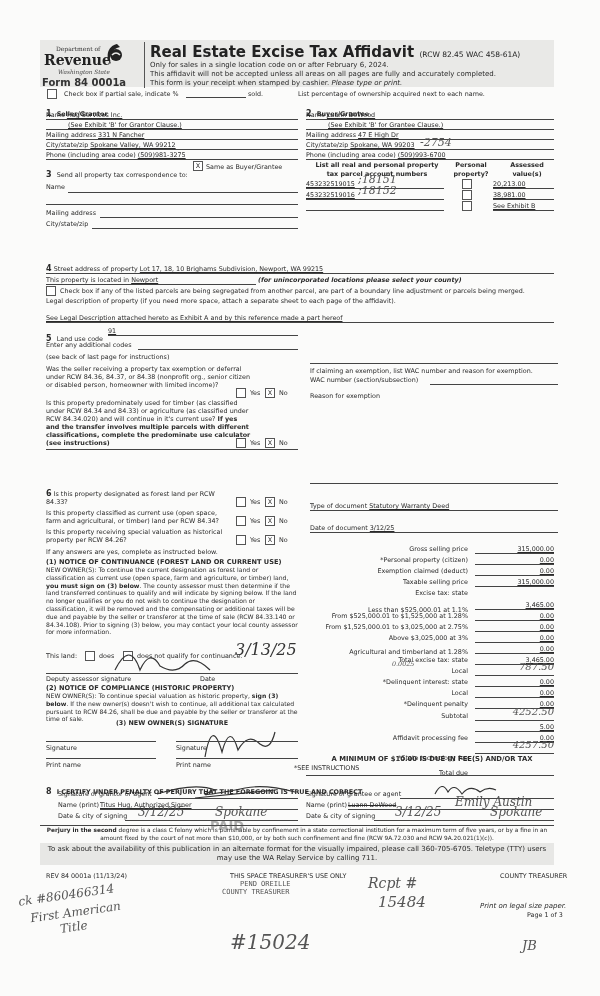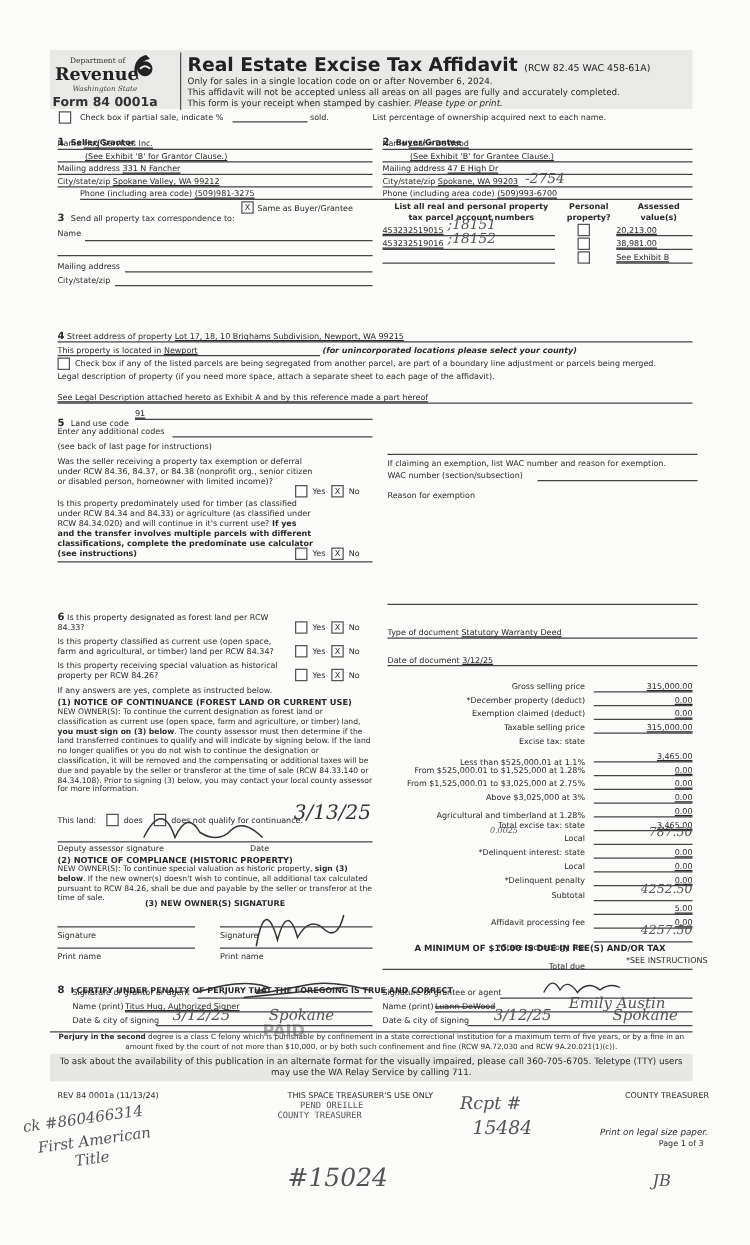--- a/index.html
+++ b/index.html
@@ -30,36 +30,36 @@
   <div class="abs" style="left:44px;top:52px;font-family:'DejaVu Serif',serif;font-size:14px;font-weight:bold;color:#222">Revenue</div>
   <svg class="abs" style="left:103px;top:42px" width="20" height="24">
     <path d="M14 2 C4 4 2 16 8 22 C5 14 8 7 17 5 Z" fill="#222"></path>
     <circle cx="13" cy="13" r="6" fill="#222"></circle>
       <path d="M9 13 Q13 9 17 13" stroke="#e9e9e7" stroke-width="1.6" fill="none"></path>
   </svg>
   <div class="abs" style="left:58px;top:69px;font-family:'DejaVu Serif',serif;font-style:italic;font-size:5.8px;color:#444">Washington State</div>
   <div class="abs" style="left:42px;top:77px;font-size:10px;font-weight:bold;color:#333">Form 84 0001a</div>
   <div style="position:absolute;left:144px;top:42px;width:0;height:46px;border-left:0.8px solid #555"></div>
   <div class="abs" style="left:150px;top:43px;font-size:15px;font-weight:bold;color:#222"><span>Real Estate Excise Tax Affidavit</span> <span style="font-size:7.5px;font-weight:normal">(RCW 82.45 WAC 458-61A)</span></div>
-  <div class="abs t" style="left:150px;top:61px;font-size:7px">Only for sales in a single location code on or after November 6, 2024.</div>
+  <div class="abs t" style="left:150px;top:61px;font-size:7px">Only for sales in a single location code on or after February 6, 2024.</div>
   <div class="abs t" style="left:150px;top:70px;font-size:7px">This affidavit will not be accepted unless all areas on all pages are fully and accurately completed.</div>
   <div class="abs t" style="left:150px;top:79px;font-size:7px"><span>This form is your receipt when stamped by cashier.</span> <i>Please type or print.</i></div>
 
   <div class="cb" style="left:47px;top:89px"></div>
   <div class="abs t" style="left:64px;top:90px">Check box if partial sale, indicate %</div>
   <div class="ul" style="left:186px;top:89px;width:60px"></div>
   <div class="abs t" style="left:248px;top:90px">sold.</div>
   <div class="abs t" style="left:298px;top:90px">List percentage of ownership acquired next to each name.</div>
 
   <div class="abs" style="left:46px;top:101px"><span class="sec">1</span> <span class="tb">Seller/Grantor</span></div>
   <div class="ul" style="left:46px;top:111px;width:252px"><span style="text-decoration:none">Name</span> <span>Hug Services Inc.</span></div>
   <div class="ul" style="left:46px;top:121px;width:252px"><span style="margin-left:22px">(See Exhibit 'B' for Grantor Clause.)</span></div>
   <div class="ul" style="left:46px;top:131px;width:252px"><span style="text-decoration:none">Mailing address</span> <span>331 N Fancher</span></div>
   <div class="ul" style="left:46px;top:141px;width:252px"><span style="text-decoration:none">City/state/zip</span> <span>Spokane Valley, WA 99212</span></div>
-  <div class="ul" style="left:64px;top:151px;width:252px"><span style="text-decoration:none">Phone (including area code)</span> <span>(509)981-3275</span></div>
+  <div class="ul" style="left:46px;top:151px;width:252px"><span style="text-decoration:none">Phone (including area code)</span> <span>(509)981-3275</span></div>
 
   <div class="abs" style="left:46px;top:162px"><span class="sec">3</span> <span class="t">Send all property tax correspondence to:</span></div>
   <div class="cb" style="left:193px;top:161px">X</div>
   <div class="abs t" style="left:206px;top:163px">Same as Buyer/Grantee</div>
   <div class="abs t" style="left:46px;top:183px">Name</div>
   <div class="ul" style="left:68px;top:184px;width:230px"></div>
   <div class="ul" style="left:46px;top:196px;width:252px"></div>
   <div class="abs t" style="left:46px;top:209px">Mailing address</div>
   <div class="ul" style="left:100px;top:209px;width:198px"></div>
   <div class="abs t" style="left:46px;top:220px">City/state/zip</div>
@@ -175,21 +175,21 @@
   <div class="abs t" style="left:46px;top:761px">Print name</div>
   <div class="abs t" style="left:176px;top:761px">Print name</div>
 
   <div class="ul" style="left:310px;top:502px;width:248px"><span style="text-decoration:none">Type of document</span> <span>Statutory Warranty Deed</span></div>
   <div class="ul" style="left:310px;top:524px;width:248px"><span style="text-decoration:none">Date of document</span> <span>3/12/25</span></div>
 
   <div id="tax-table">
       <div class="lbl-r" style="top: 545px;">Gross selling price</div>
       <div class="amt-line" style="top: 545px;"></div>
       <div class="abs" style="top: 545px; left: 475px; width: 79px; text-align: right; font-size: 6.4px; line-height: 8px; text-decoration: underline;">315,000.00</div>
-      <div class="lbl-r" style="top: 556.1px;">*December property (deduct)</div>
+      <div class="lbl-r" style="top: 556.1px;">*Personal property (citizen)</div>
       <div class="amt-line" style="top: 556.1px;"></div>
       <div class="abs" style="top: 556.1px; left: 475px; width: 79px; text-align: right; font-size: 6.4px; line-height: 8px; text-decoration: underline;">0.00</div>
       <div class="lbl-r" style="top: 567.2px;">Exemption claimed (deduct)</div>
       <div class="amt-line" style="top: 567.2px;"></div>
       <div class="abs" style="top: 567.2px; left: 475px; width: 79px; text-align: right; font-size: 6.4px; line-height: 8px; text-decoration: underline;">0.00</div>
       <div class="lbl-r" style="top: 578.3px;">Taxable selling price</div>
       <div class="amt-line" style="top: 578.3px;"></div>
       <div class="abs" style="top: 578.3px; left: 475px; width: 79px; text-align: right; font-size: 6.4px; line-height: 8px; text-decoration: underline;">315,000.00</div>
       <div class="lbl-r" style="top: 589.4px;">Excise tax: state</div>
       <div class="lbl-r" style="top: 606px;">Less than $525,000.01 at 1.1%</div>
@@ -231,21 +231,21 @@
       <div class="lbl-r" style="top: 733.7px;">Affidavit processing fee</div>
       <div class="amt-line" style="top: 733.7px;"></div>
       <div class="abs" style="top: 733.7px; left: 475px; width: 79px; text-align: right; font-size: 6.4px; line-height: 8px; text-decoration: underline;">0.00</div>
       <div class="lbl-r" style="top: 744.8px; margin-top: 24px;">Total due</div>
       <div class="amt-line" style="top: 744.8px;"></div>
       <div class="abs" style="top: 740.8px; left: 475px; width: 79px; text-align: right; font-size: 10px; line-height: 8px; font-family: &quot;DejaVu Serif&quot;, serif; font-style: italic; color: rgb(85, 85, 85);">4257.50</div>
     </div>
   <div class="abs t" style="left:392px;top:660px;color:#555;font-family:'DejaVu Serif',serif;font-style:italic">0.0025</div>
 
   <div class="abs tb" style="left:306px;top:755px;width:252px;text-align:center;font-size:6.8px">A MINIMUM OF $10.00 IS DUE IN FEE(S) AND/OR TAX</div>
-  <div class="abs t" style="left:314px;top:764px;width:252px;text-align:right">*SEE INSTRUCTIONS</div>
+  <div class="abs t" style="left:294px;top:764px;width:252px;text-align:left">*SEE INSTRUCTIONS</div>
   <div class="hr" style="left:306px;top:775px;width:248px"></div>
 
   <div class="abs" style="left:46px;top:779px"><span class="sec">8</span> <span class="tb">I CERTIFY UNDER PENALTY OF PERJURY THAT THE FOREGOING IS TRUE AND CORRECT</span></div>
   <div class="abs t" style="left:58px;top:790px">Signature of grantor or agent</div>
   <div class="hr" style="left:158px;top:798px;width:140px"></div>
   <svg class="abs" style="left:155px;top:780px" width="150" height="25">
     <path d="M2 14 Q40 2 60 10 Q30 20 90 8 Q110 4 140 12 M40 18 Q80 14 120 10" stroke="#333" stroke-width="1.2" fill="none"></path>
   </svg>
   <div class="abs t" style="left:58px;top:801px">Name (print)</div>
   <div class="ul" style="left:100px;top:801px;width:198px"><span>Titus Hug, Authorized Signer</span></div>

